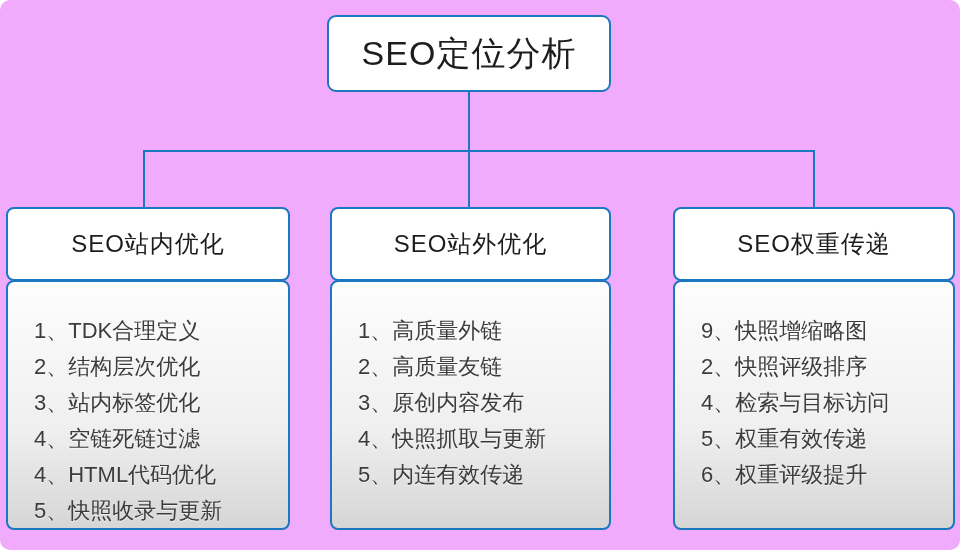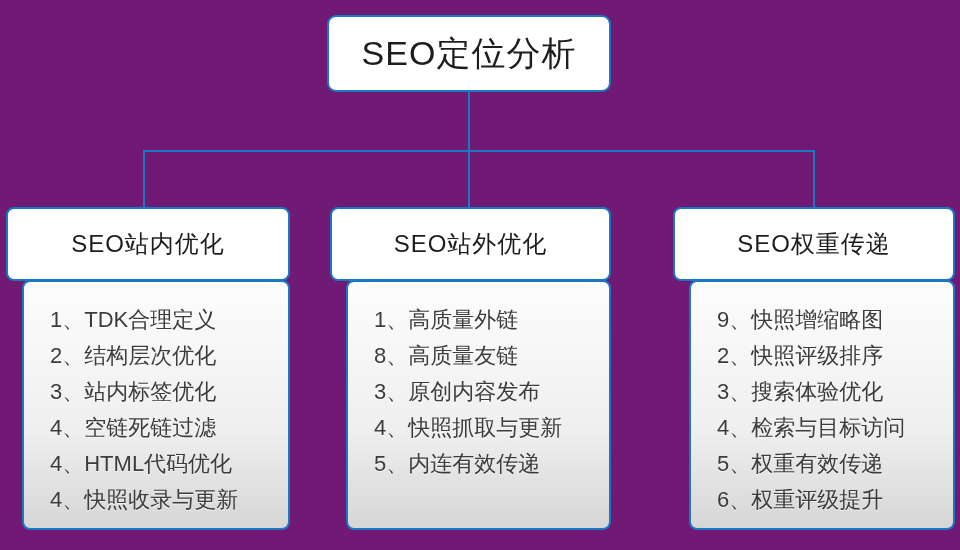--- a/index.html
+++ b/index.html
@@ -5,22 +5,23 @@
   html, body {
     margin: 0;
     padding: 0;
     background: #ffffff;
     font-family: "Liberation Sans", "DejaVu Sans", sans-serif;
   }
   .canvas {
     position: relative;
     width: 960px;
     height: 550px;
-    background: #701a75;
+    background: #f0abfc;
     overflow: hidden;
+    border-radius: 10px;
   }
   
   .root-box {
     position: absolute;
     left: 327px;
     top: 15px;
     width: 284px;
     height: 77px;
     box-sizing: border-box;
     border: 2px solid var(--accent);
@@ -72,22 +73,21 @@
     z-index: 1;
     box-sizing: border-box;
     margin-top: -1px;
     height: 250px;
     border: 2px solid var(--accent);
     border-radius: 8px;
     background: linear-gradient(180deg,
       var(--body-top) 0%,
       #efefef 60%,
       var(--body-bottom) 100%);
-    padding: 20px 10px 0 26px;
-    margin-left: 16px;
+    padding: 31px 10px 0 26px;
   }
   .list-item {
     font-size: 22px;
     line-height: 36px;
     color: var(--item-text);
     white-space: nowrap;
     text-shadow: 0 1px 0 rgba(255,255,255,0.6);
   }
 </style>
 </head>
@@ -108,44 +108,43 @@
   <div class="column column-1">
     <div class="col-header">
       <span>SEO站内优化</span>
     </div>
     <div class="col-body">
       <div class="list-item">1、TDK合理定义</div>
       <div class="list-item">2、结构层次优化</div>
       <div class="list-item">3、站内标签优化</div>
       <div class="list-item">4、空链死链过滤</div>
       <div class="list-item">4、HTML代码优化</div>
-      <div class="list-item">4、快照收录与更新</div>
+      <div class="list-item">5、快照收录与更新</div>
     </div>
   </div>
 
   <div class="column column-2">
     <div class="col-header">
       <span>SEO站外优化</span>
     </div>
     <div class="col-body">
       <div class="list-item">1、高质量外链</div>
-      <div class="list-item">8、高质量友链</div>
+      <div class="list-item">2、高质量友链</div>
       <div class="list-item">3、原创内容发布</div>
       <div class="list-item">4、快照抓取与更新</div>
       <div class="list-item">5、内连有效传递</div>
     </div>
   </div>
 
   <div class="column column-3">
     <div class="col-header">
       <span>SEO权重传递</span>
     </div>
     <div class="col-body">
       <div class="list-item">9、快照增缩略图</div>
       <div class="list-item">2、快照评级排序</div>
-      <div class="list-item">3、搜索体验优化</div>
       <div class="list-item">4、检索与目标访问</div>
       <div class="list-item">5、权重有效传递</div>
       <div class="list-item">6、权重评级提升</div>
     </div>
   </div>
 
 </div>
 
 </body></html>

